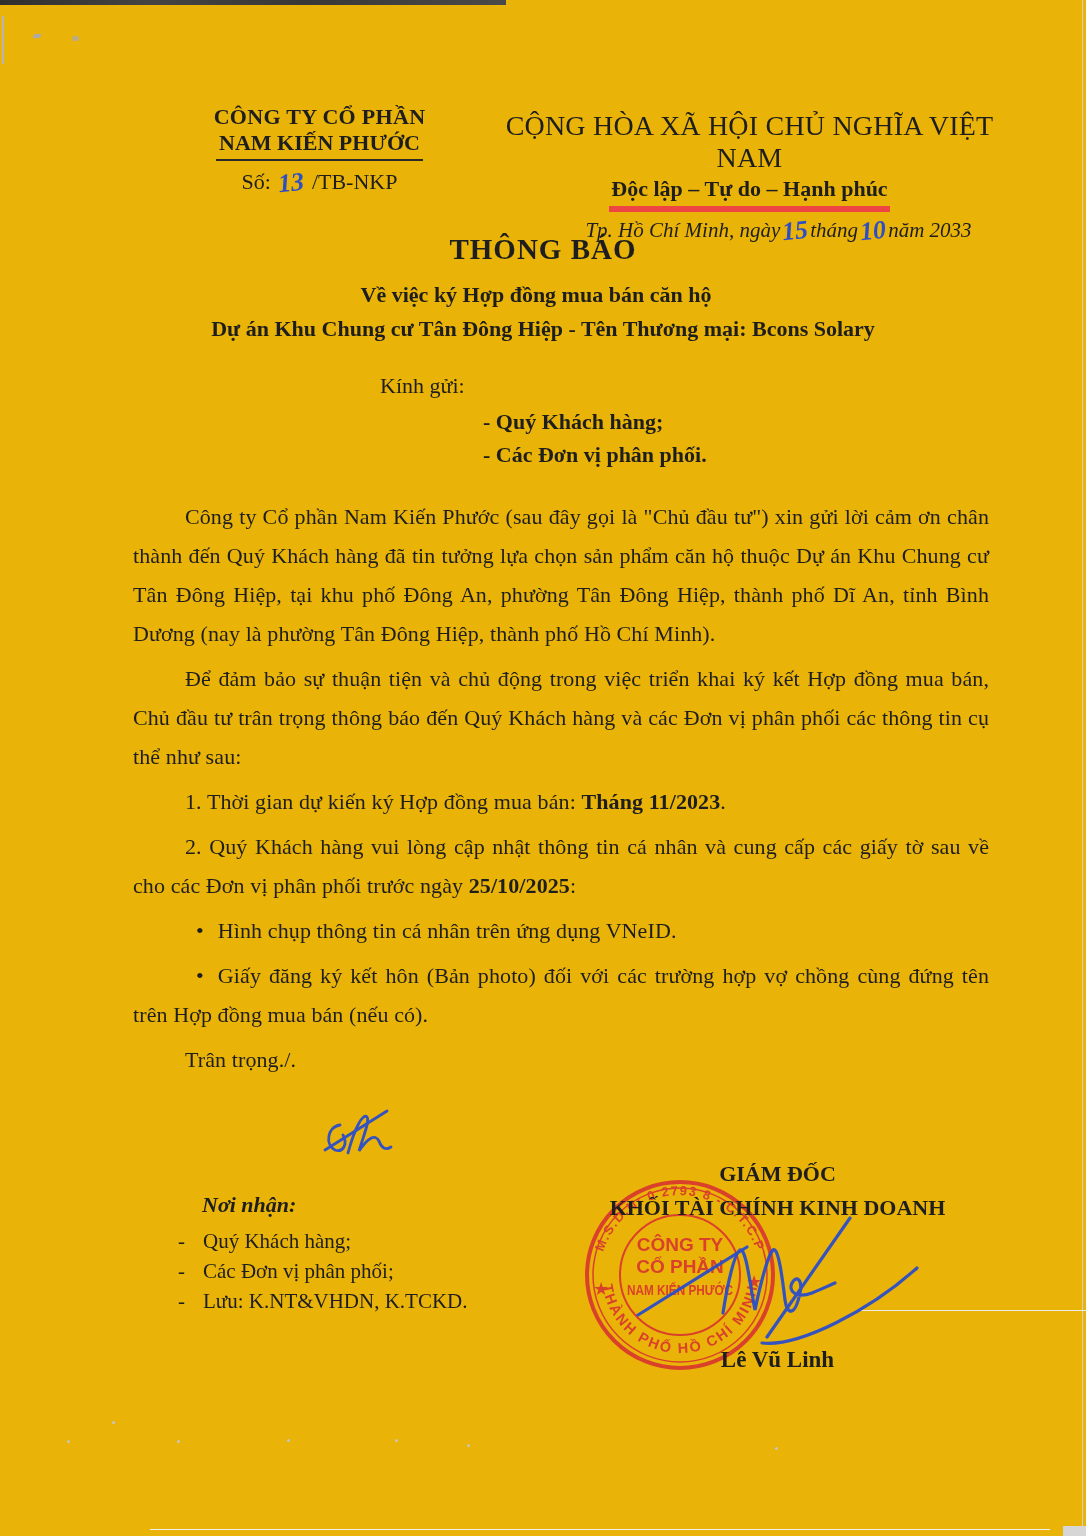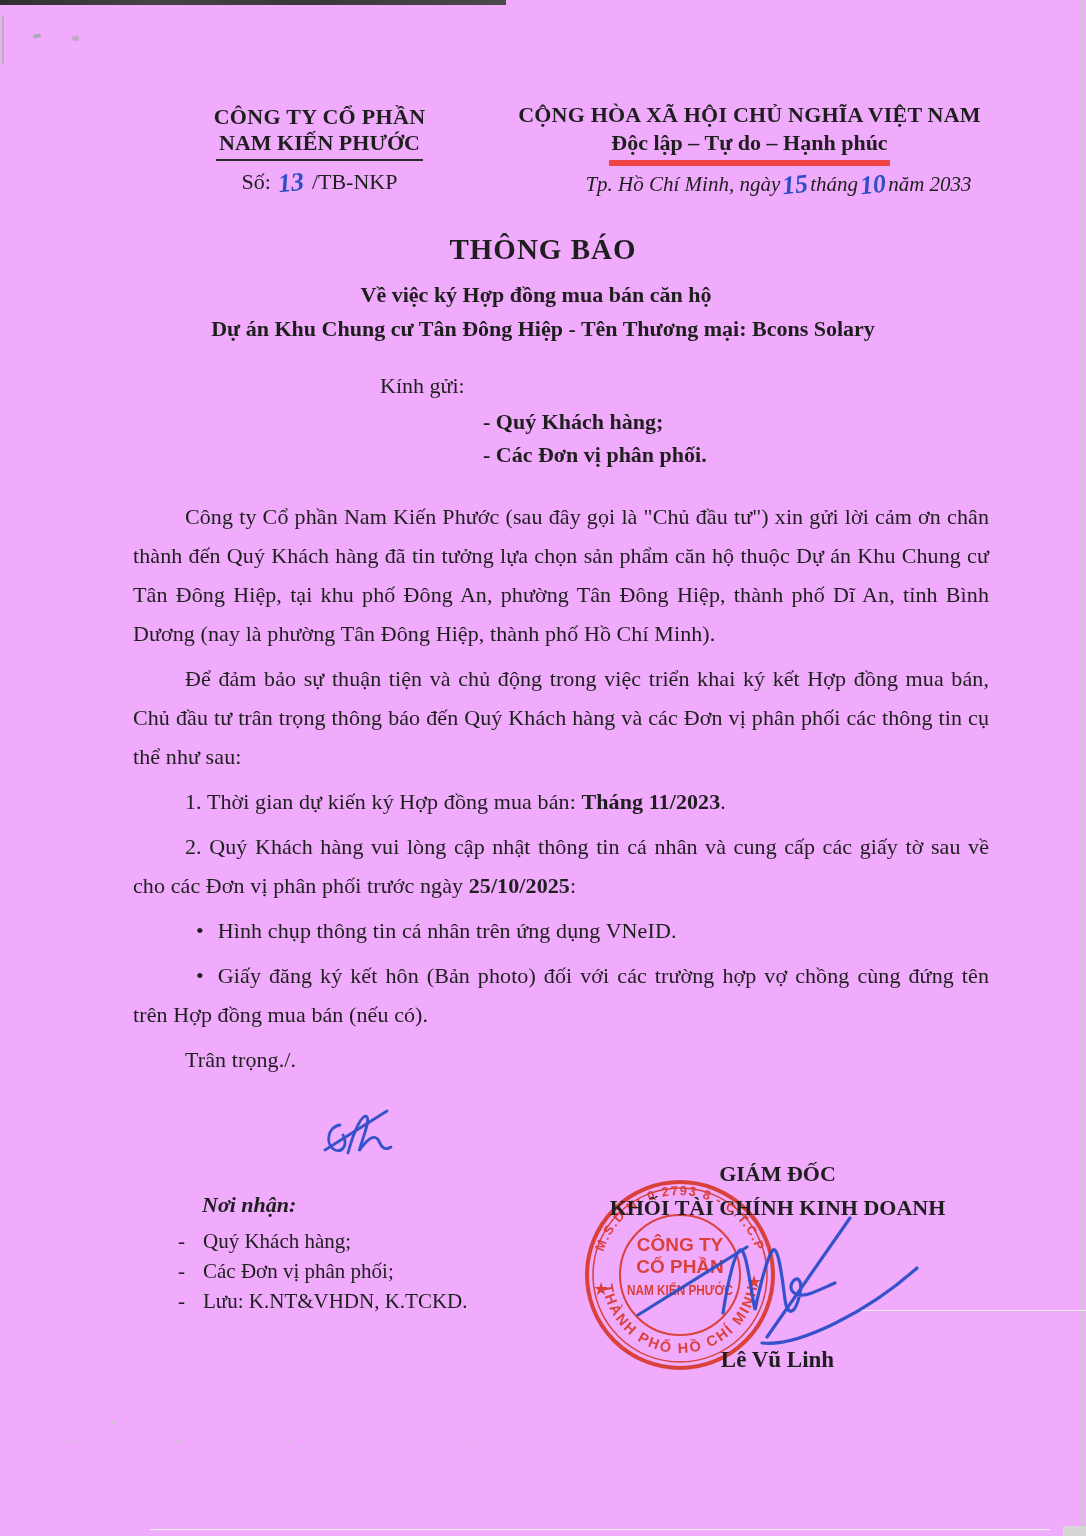--- a/index.html
+++ b/index.html
@@ -1,37 +1,37 @@
 <!DOCTYPE html>
 <html><head>
 <meta charset="utf-8">
 <style>
   html,body{margin:0;padding:0;background:#ffffff;}
-  .page{position:relative;width:1086px;height:1536px;background:#f0abfc;
+  .page{position:relative;width:1086px;height:1536px;background:#eab308;
         font-family:"Liberation Serif",serif;color:#1e1e1e;overflow:hidden;}
 
   
   .scan-top-bar{position:absolute;left:0;top:0;width:506px;height:5px;
     background:linear-gradient(90deg,#2f2f2f 0%,#444 30%,#383838 60%,#4a4a4a 100%);}
   .scan-right-line{position:absolute;left:1082px;top:0;width:1px;height:1536px;background:#cfcfcf;}
   .scan-left-tick{position:absolute;left:2px;top:16px;width:2px;height:48px;background:#b5b5b5;}
   .scan-corner{position:absolute;left:1063px;top:1526px;width:23px;height:10px;background:#d6d6d6;}
   .scan-line-a{position:absolute;left:858px;top:1310px;width:228px;height:1px;background:#ececec;}
   .scan-line-b{position:absolute;left:150px;top:1529px;width:900px;height:1px;background:#f1f1f1;}
   .speck{position:absolute;width:3px;height:3px;border-radius:50%;background:#c6c6c6;}
   .smudge{position:absolute;background:#a9a9b2;border-radius:2px;}
 
   
   .hdr-left{position:absolute;left:172px;top:104px;width:295px;text-align:center;}
   .hdr-left .l1{font-size:22px;font-weight:bold;letter-spacing:.3px;}
   .hdr-left .l2{font-size:22px;font-weight:bold;display:inline-block;
     border-bottom:2px solid #2a2a2a;padding:0 3px 3px;}
   .num-line{margin-top:8px;font-size:22px;}
   .hdr-right{position:absolute;left:492px;top:102px;width:515px;text-align:center;}
-  .hdr-right .l1{font-size:22px;font-weight:bold;letter-spacing:.2px;}
+  .hdr-right .l1{font-size:28px;font-weight:normal;letter-spacing:.2px;margin-top:8px;}
   .hdr-right .l2{font-size:22px;font-weight:bold;display:inline-block;
     border-bottom:6px solid #ef4444;padding:0 2px 4px;margin-top:2px;}
   .date-line{margin-top:6px;font-size:21px;font-style:italic;margin-left:58px;white-space:nowrap;}
   .hand{color:#2e4fc4;font-weight:bold;font-style:italic;font-size:26px;line-height:20px;
     display:inline-block;transform:rotate(-6deg);position:relative;top:2px;margin:0 2px;}
 
   
   .doc-title{position:absolute;left:0;top:233px;width:1086px;text-align:center;
     font-size:29px;font-weight:bold;letter-spacing:1px;}
   .doc-sub1{position:absolute;left:0;top:282px;width:1072px;text-align:center;

